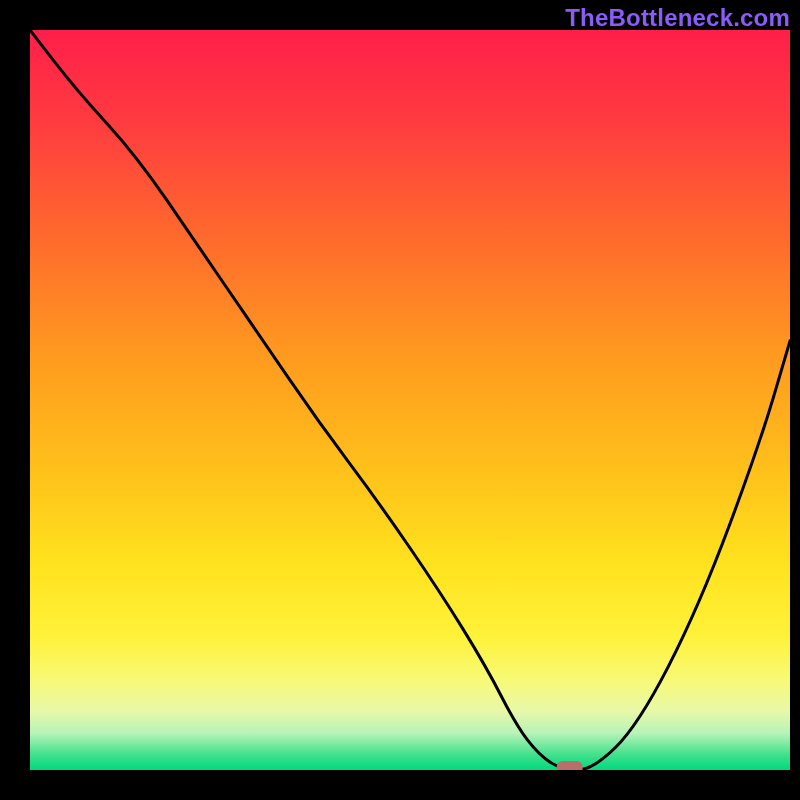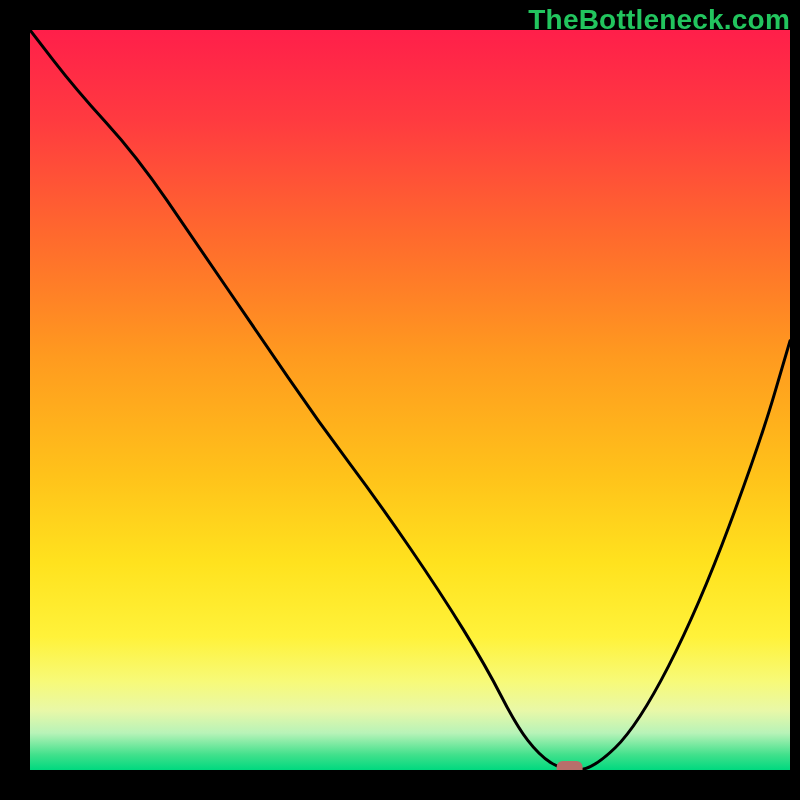--- a/index.html
+++ b/index.html
@@ -14,22 +14,22 @@
   .frame {
     position: relative;
     width: 800px;
     height: 800px;
     background: #000;
   }
   .watermark {
     position: absolute;
     top: 4px;
     right: 10px;
-    color: #22c55e;
-    font-size: 28px;
+    color: #8b5cf6;
+    font-size: 24px;
     font-weight: 600;
     letter-spacing: 0.2px;
     user-select: none;
     z-index: 5;
   }
   .plot-outer {
     position: absolute;
     left: 30px;
     right: 10px;
     top: 30px;

